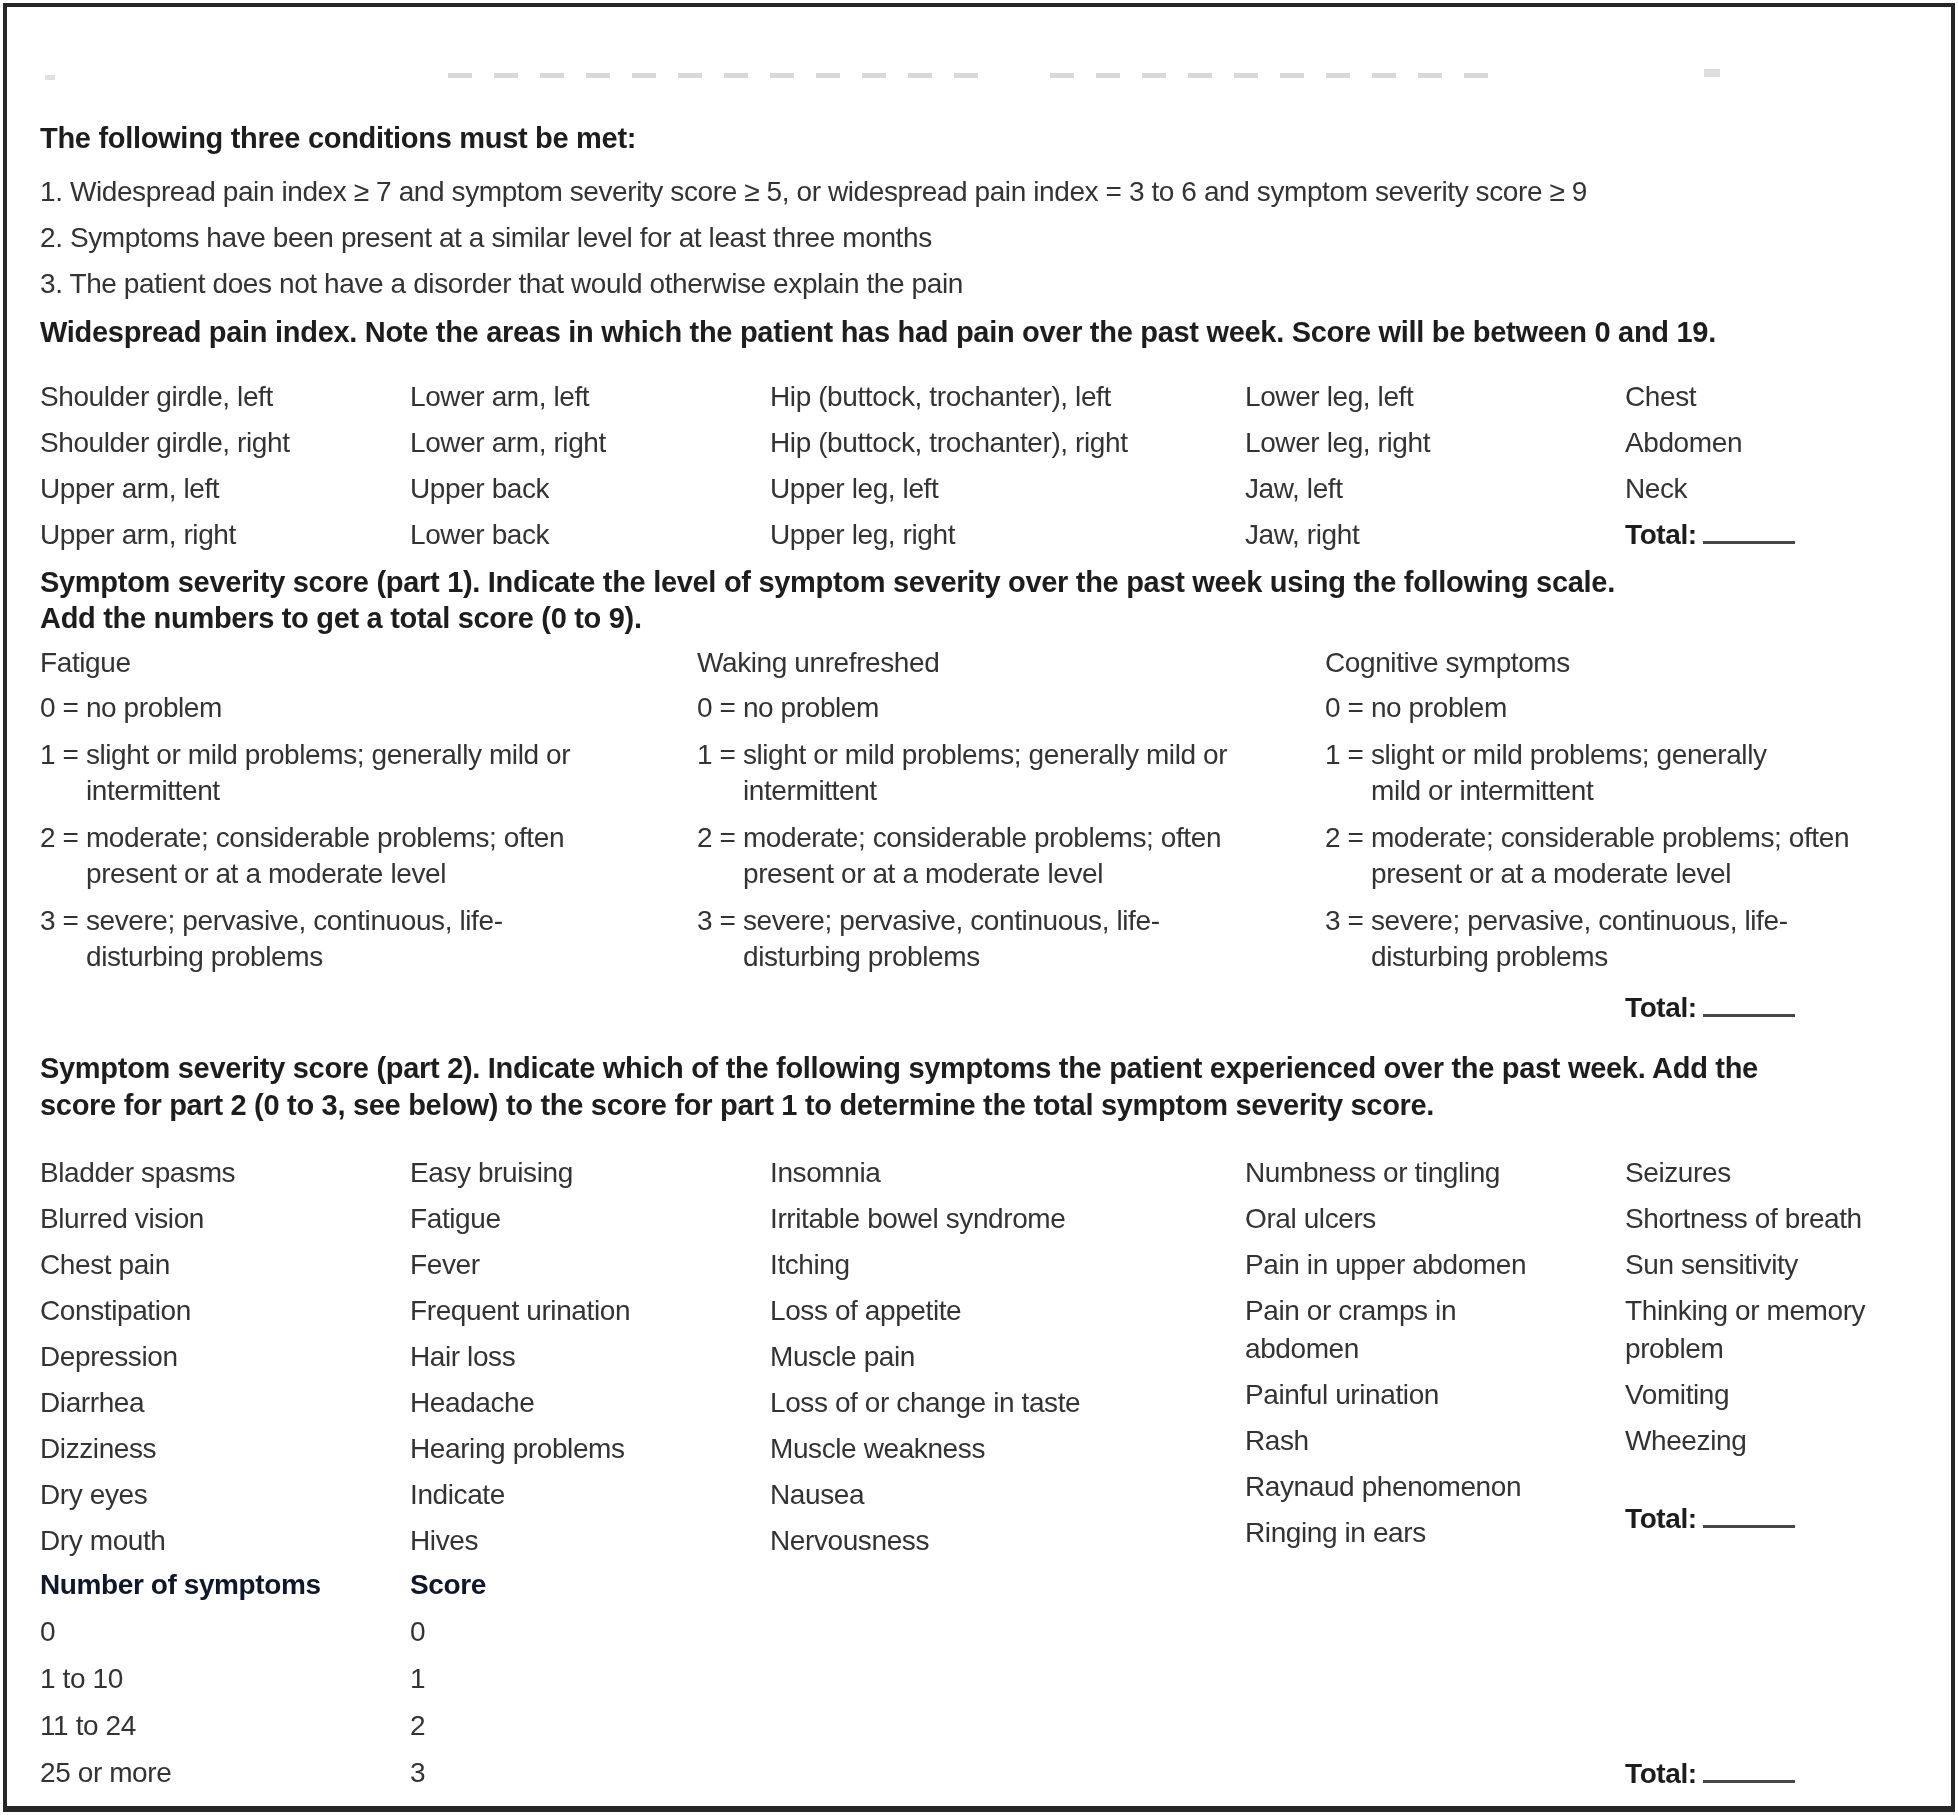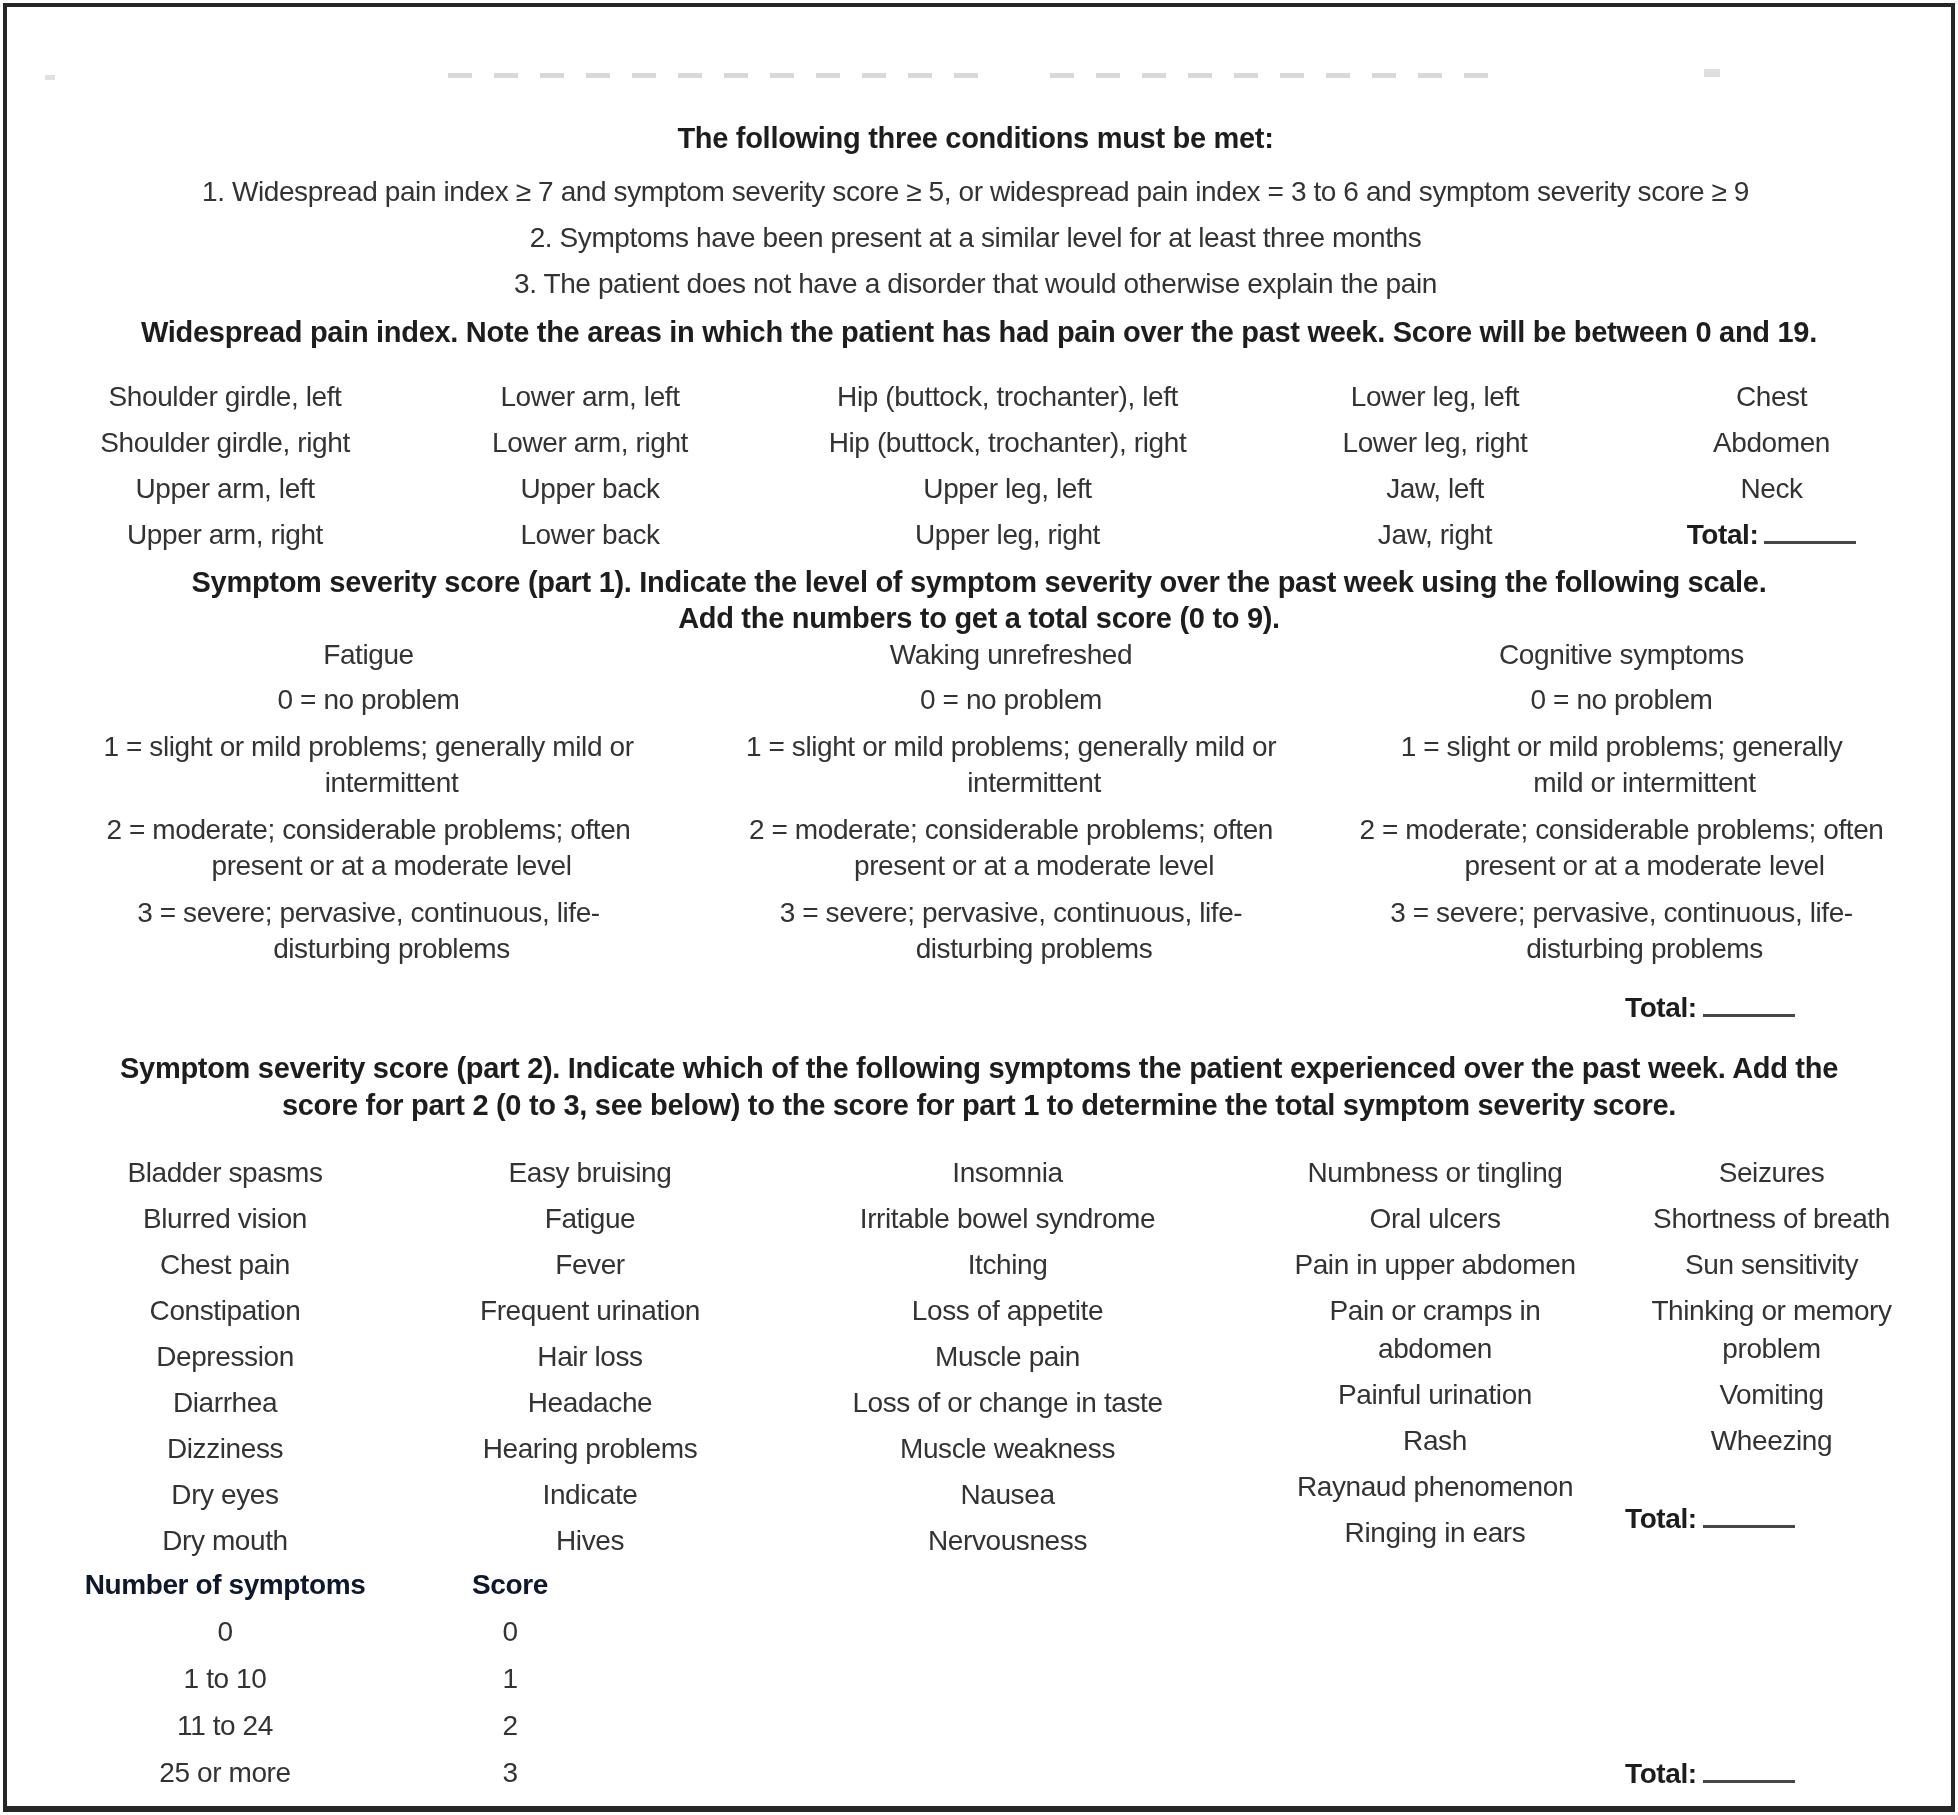--- a/index.html
+++ b/index.html
@@ -10,21 +10,21 @@
     margin:3px;
     border:4px solid #262626;
     border-bottom-width:6px;
     background:#ffffff;
     font-family:"Liberation Sans", sans-serif;
     color:#333333;
     font-size:28px;
     letter-spacing:-0.4px;
     overflow:hidden;
   }
-  .abs{position:absolute;text-align:center;}
+  .abs{position:absolute;}
   
   .remnant{
     position:absolute;height:5px;opacity:.6;
     background:repeating-linear-gradient(90deg,#bfbfbf 0 24px,transparent 24px 46px);
   }
   .remnant.r1{top:66px;left:441px;width:530px;}
   .remnant.r2{top:66px;left:1043px;width:450px;}
   .remnant.r3{top:62px;left:1697px;width:16px;background:#bdbdbd;height:8px;opacity:.5;}
   .remnant.r4{top:68px;left:38px;width:10px;background:#cccccc;}
   .heading{font-weight:700;color:#1d1d1d;font-size:29px;letter-spacing:-0.3px;line-height:36px;white-space:pre-line;}
@@ -36,21 +36,21 @@
 
   
   .grid5{display:grid;grid-template-columns:370px 360px 475px 380px 1fr;}
   .item{line-height:38px;margin-bottom:8px;white-space:pre-line;}
 
   .wpi{left:33px;top:307px;right:33px;}
   .wpi .heading{margin-bottom:28px;}
 
   
   .ss1{left:33px;top:557px;right:33px;}
-  .ss1 .heading{margin-bottom:0;}
+  .ss1 .heading{margin-bottom:8px;}
   .grid3{display:grid;grid-template-columns:657px 628px 1fr;}
   .domain-title{line-height:38px;margin-bottom:8px;}
   .scale{line-height:36px;margin-bottom:11px;white-space:pre-line;padding-left:46px;text-indent:-46px;}
 
   .ss2{left:33px;top:1043px;right:33px;}
   .ss2 .heading{line-height:37px;margin-bottom:30px;}
 
   
   .score-table{left:33px;top:1558px;}
   .score-grid{display:grid;grid-template-columns:370px 200px;}

